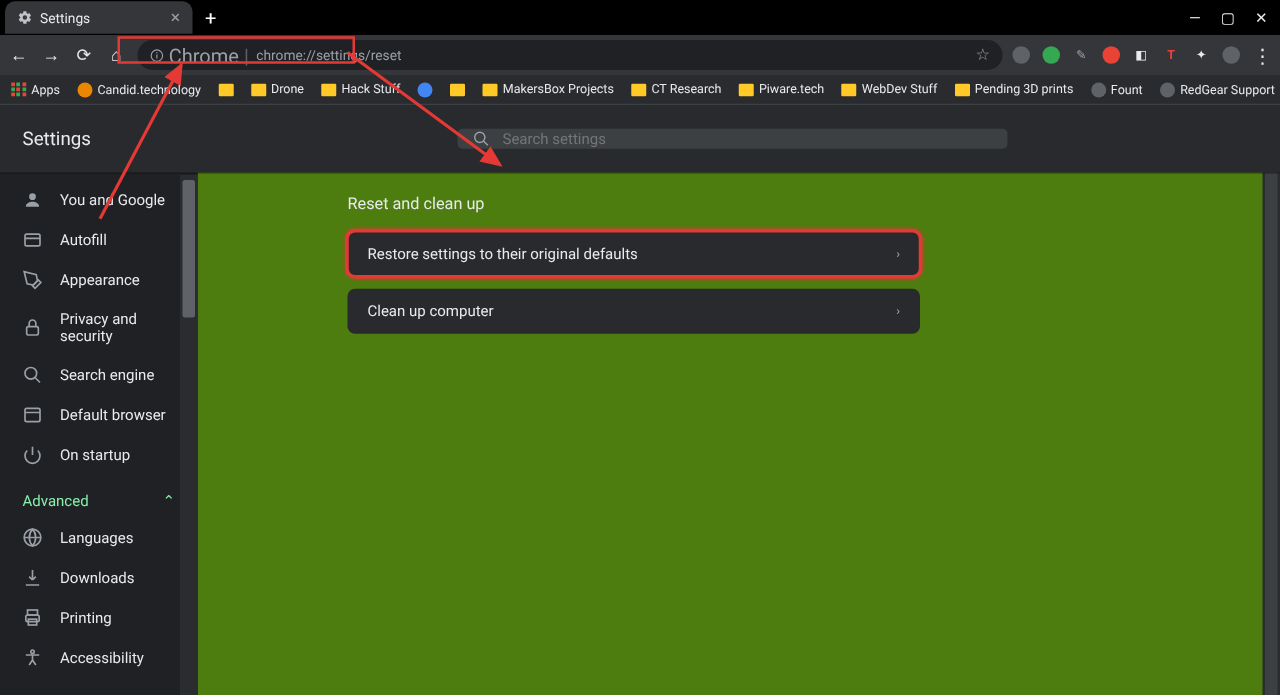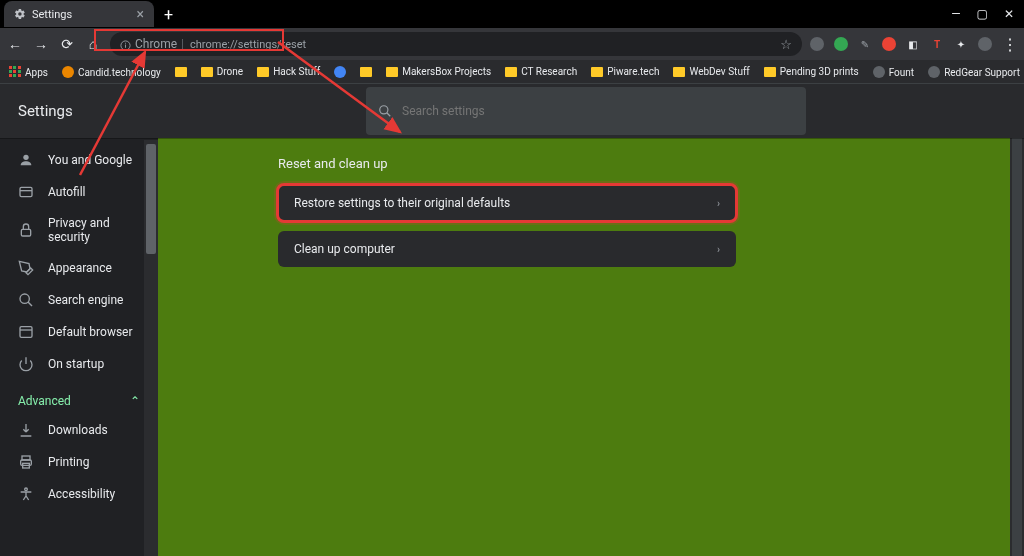--- a/index.html
+++ b/index.html
@@ -14,21 +14,21 @@
     .tab-close { font-size: 14px; color: #9aa0a6; }
     .new-tab { color:#fff; font-size:16px; margin-left:10px;}
     .win-controls { display: flex; gap: 16px; padding-right: 10px; }
     .win-btn { color: #e8eaed; font-size: 12px; cursor:pointer;}
 
     
     .toolbar { height: 32px; background: #35363a; display: flex; align-items: center; padding: 0 6px; gap: 8px; }
     .nav-btn { color: #9aa0a6; width: 18px; text-align:center; font-size: 14px;}
     .nav-btn.enabled { color: #e8eaed; }
     .omnibox { flex: 1; background: #202124; border-radius: 14px; height: 24px; display: flex; align-items: center; padding: 0 10px; gap:6px;}
-    .site-chip { color:#9aa0a6; font-size:12px; display:flex; gap:4px; align-items:flex-end;}
+    .site-chip { color:#9aa0a6; font-size:16px; display:flex; gap:4px; align-items:center;}
     .url { color:#9aa0a6; font-size:11px;}
     .omni-spacer{flex:1;}
     .star { color:#9aa0a6; font-size:13px;}
     .ext-icons{display:flex;gap:10px;align-items:center;}
     .ext-ico{width:14px;height:14px;border-radius:50%;display:flex;align-items:center;justify-content:center;font-size:10px;}
 
     
     .bookmark-bar { height: 24px; background: #2a2b2e; display: flex; align-items: center; padding: 0 6px; gap: 8px; font-size: 10px; color: #e8eaed; border-bottom:1px solid #3c4043;}
     .bm-item { display: flex; align-items: flex-end; gap: 4px; white-space:nowrap; cursor:pointer; padding:2px 3px;}
     .bm-folder { width:12px; height:10px; background:#ffca28; border-radius:1px;}
@@ -36,21 +36,21 @@
     .bm-grid span{background:#ea4335;width:3px;height:3px;}
     .bm-grid span:nth-child(even){background:#34a853;}
     .bm-spacer{flex:1;}
 
     
     .content { display: flex; height: calc(556px - 28px - 32px - 24px); }
 
     
     .settings-header{position:absolute;top:84px;left:0;right:0;height:54px;background:#292a2d;display:flex;align-items:center;padding:0 18px;z-index:2;box-shadow:0 1px 0 rgba(0,0,0,.3);}
     .settings-title{font-size:15px;color:#e8eaed;}
-    .search-settings{margin-left:auto;margin-right:200px;width:440px;background:#3c4043;border-radius:4px;height:48px;display:flex;align-items:center;padding:0 12px;gap:10px;color:#9aa0a6;}
+    .search-settings{margin-left:auto;margin-right:200px;width:440px;background:#3c4043;border-radius:4px;height:16px;display:flex;align-items:center;padding:0 12px;gap:10px;color:#9aa0a6;}
     .search-settings input{background:none;border:none;outline:none;color:#e8eaed;font-size:12px;flex:1;}
 
     
     .sidebar { width: 158px; background: #202124; padding-top: 60px; position:relative; font-size: 12px;}
     .scrollbar-mock{position:absolute;right:0;top:56px;width:14px;height:420px;background:#2b2c2f;}
     .scroll-thumb{position:absolute;right:2px;top:60px;width:10px;height:110px;background:#5f6368;border-radius:2px;}
     .side-item { display: flex; align-items: center; gap: 14px; padding: 8px 18px; color: #e8eaed; cursor:pointer;}
     .side-item .icon{width:16px;color:#9aa0a6;display:flex;align-items:center;justify-content:center;}
     .side-group-header{padding:14px 18px 6px;font-size:12px;color:#86efac;display:flex;align-items:center;justify-content:space-between;cursor:pointer;}
 
@@ -221,34 +221,34 @@
             <svg width="16" height="16" viewBox="0 0 24 24" fill="none" stroke="currentColor" stroke-width="2">
               <rect x="3" y="5" width="18" height="14" rx="2"></rect>
               <line x1="3" y1="10" x2="21" y2="10"></line>
             </svg>
           </span>
           <span>Autofill</span>
         </div>
         <div class="side-item">
           <span class="icon">
             <svg width="16" height="16" viewBox="0 0 24 24" fill="none" stroke="currentColor" stroke-width="2">
+              <path d="M12 19l7-7 3 3-7 7-3-3z"></path>
+              <path d="M18 13l-1.5-7.5L2 2l3.5 14.5L13 18l5-5z"></path>
+            </svg>
+          </span>
+          <span>Appearance</span>
+        </div>
+        <div class="side-item">
+          <span class="icon">
+            <svg width="16" height="16" viewBox="0 0 24 24" fill="none" stroke="currentColor" stroke-width="2">
               <rect x="5" y="11" width="14" height="10" rx="2"></rect>
               <path d="M8 11V7a4 4 0 0 1 8 0v4"></path>
             </svg>
           </span>
           <span>Privacy and security</span>
-        </div>
-        <div class="side-item">
-          <span class="icon">
-            <svg width="16" height="16" viewBox="0 0 24 24" fill="none" stroke="currentColor" stroke-width="2">
-              <path d="M12 19l7-7 3 3-7 7-3-3z"></path>
-              <path d="M18 13l-1.5-7.5L2 2l3.5 14.5L13 18l5-5z"></path>
-            </svg>
-          </span>
-          <span>Appearance</span>
         </div>
         <div class="side-item">
           <span class="icon">
             <svg width="16" height="16" viewBox="0 0 24 24" fill="none" stroke="currentColor" stroke-width="2">
               <circle cx="10" cy="10" r="7"></circle>
               <line x1="21" y1="21" x2="15" y2="15"></line>
             </svg>
           </span>
           <span>Search engine</span>
         </div>
@@ -269,20 +269,30 @@
             </svg>
           </span>
           <span>On startup</span>
         </div>
       </div>
     <div class="side-group-header">
       <span>Advanced</span>
       <span>⌃</span>
     </div>
     <div id="side-advanced">
+        <div class="side-item">
+          <span class="icon">
+            <svg width="16" height="16" viewBox="0 0 24 24" fill="none" stroke="currentColor" stroke-width="2">
+              <circle cx="12" cy="12" r="10"></circle>
+              <line x1="2" y1="12" x2="22" y2="12"></line>
+              <path d="M12 2a15 15 0 0 1 0 20a15 15 0 0 1 0-20z"></path>
+            </svg>
+          </span>
+          <span>Languages</span>
+        </div>
         <div class="side-item">
           <span class="icon">
             <svg width="16" height="16" viewBox="0 0 24 24" fill="none" stroke="currentColor" stroke-width="2">
               <path d="M12 3v12m0 0l-4-4m4 4l4-4M4 21h16"></path>
             </svg>
           </span>
           <span>Downloads</span>
         </div>
         <div class="side-item">
           <span class="icon">

